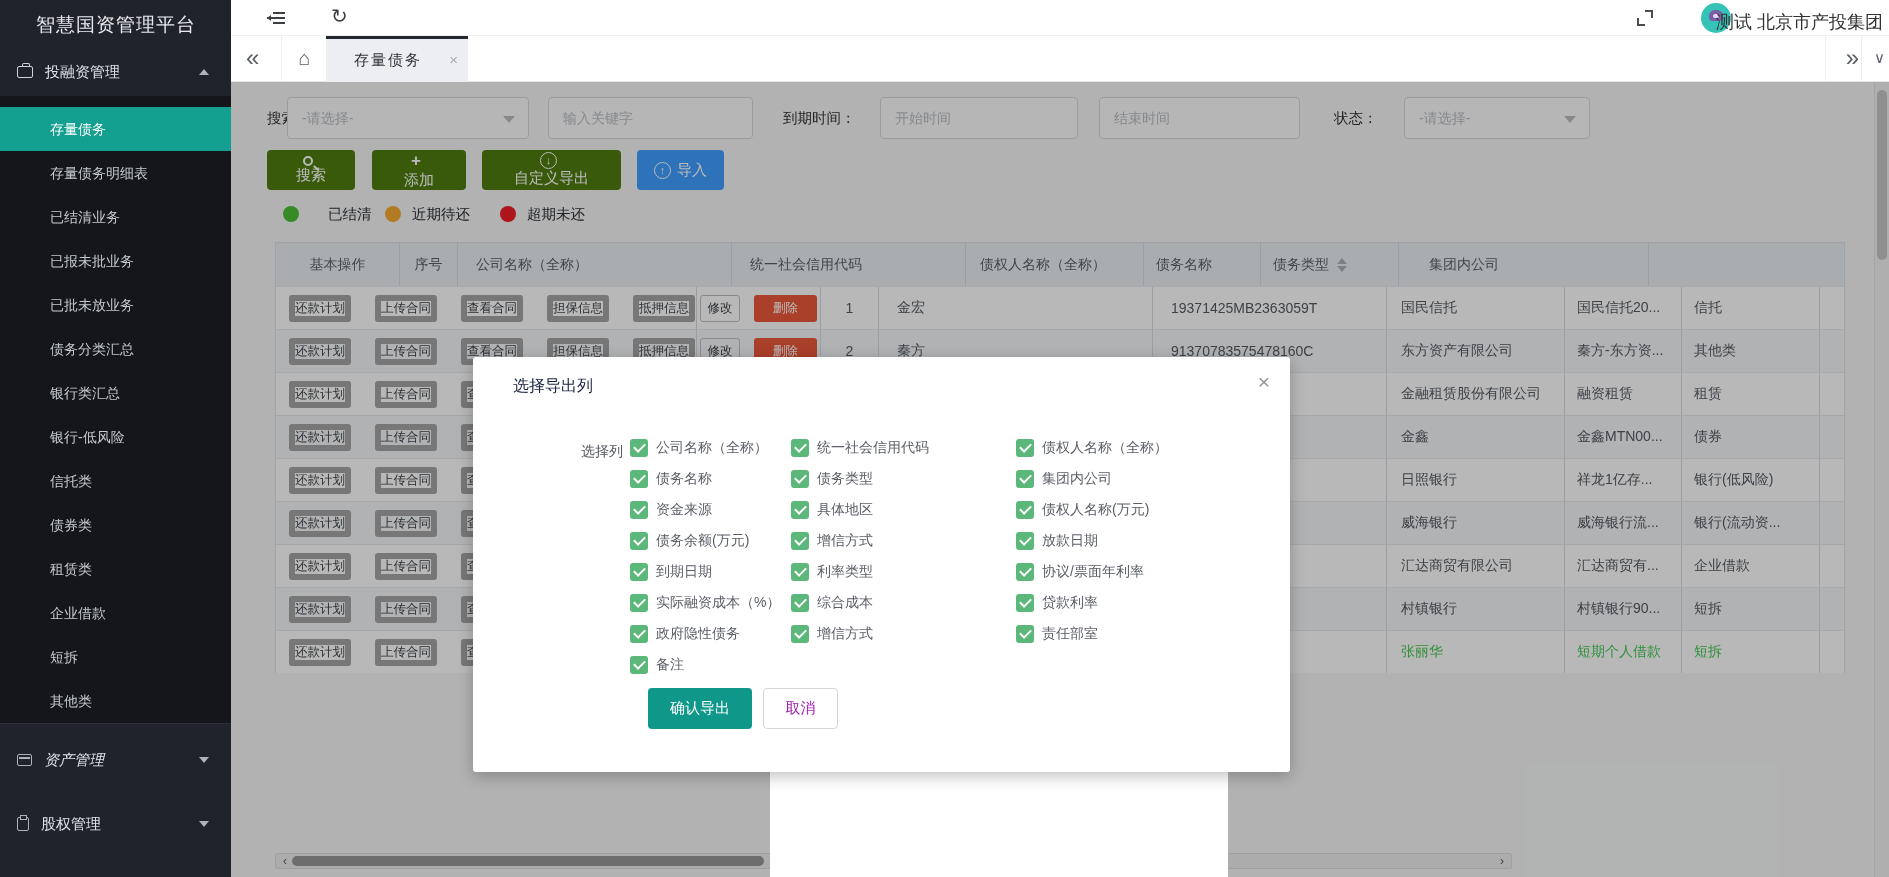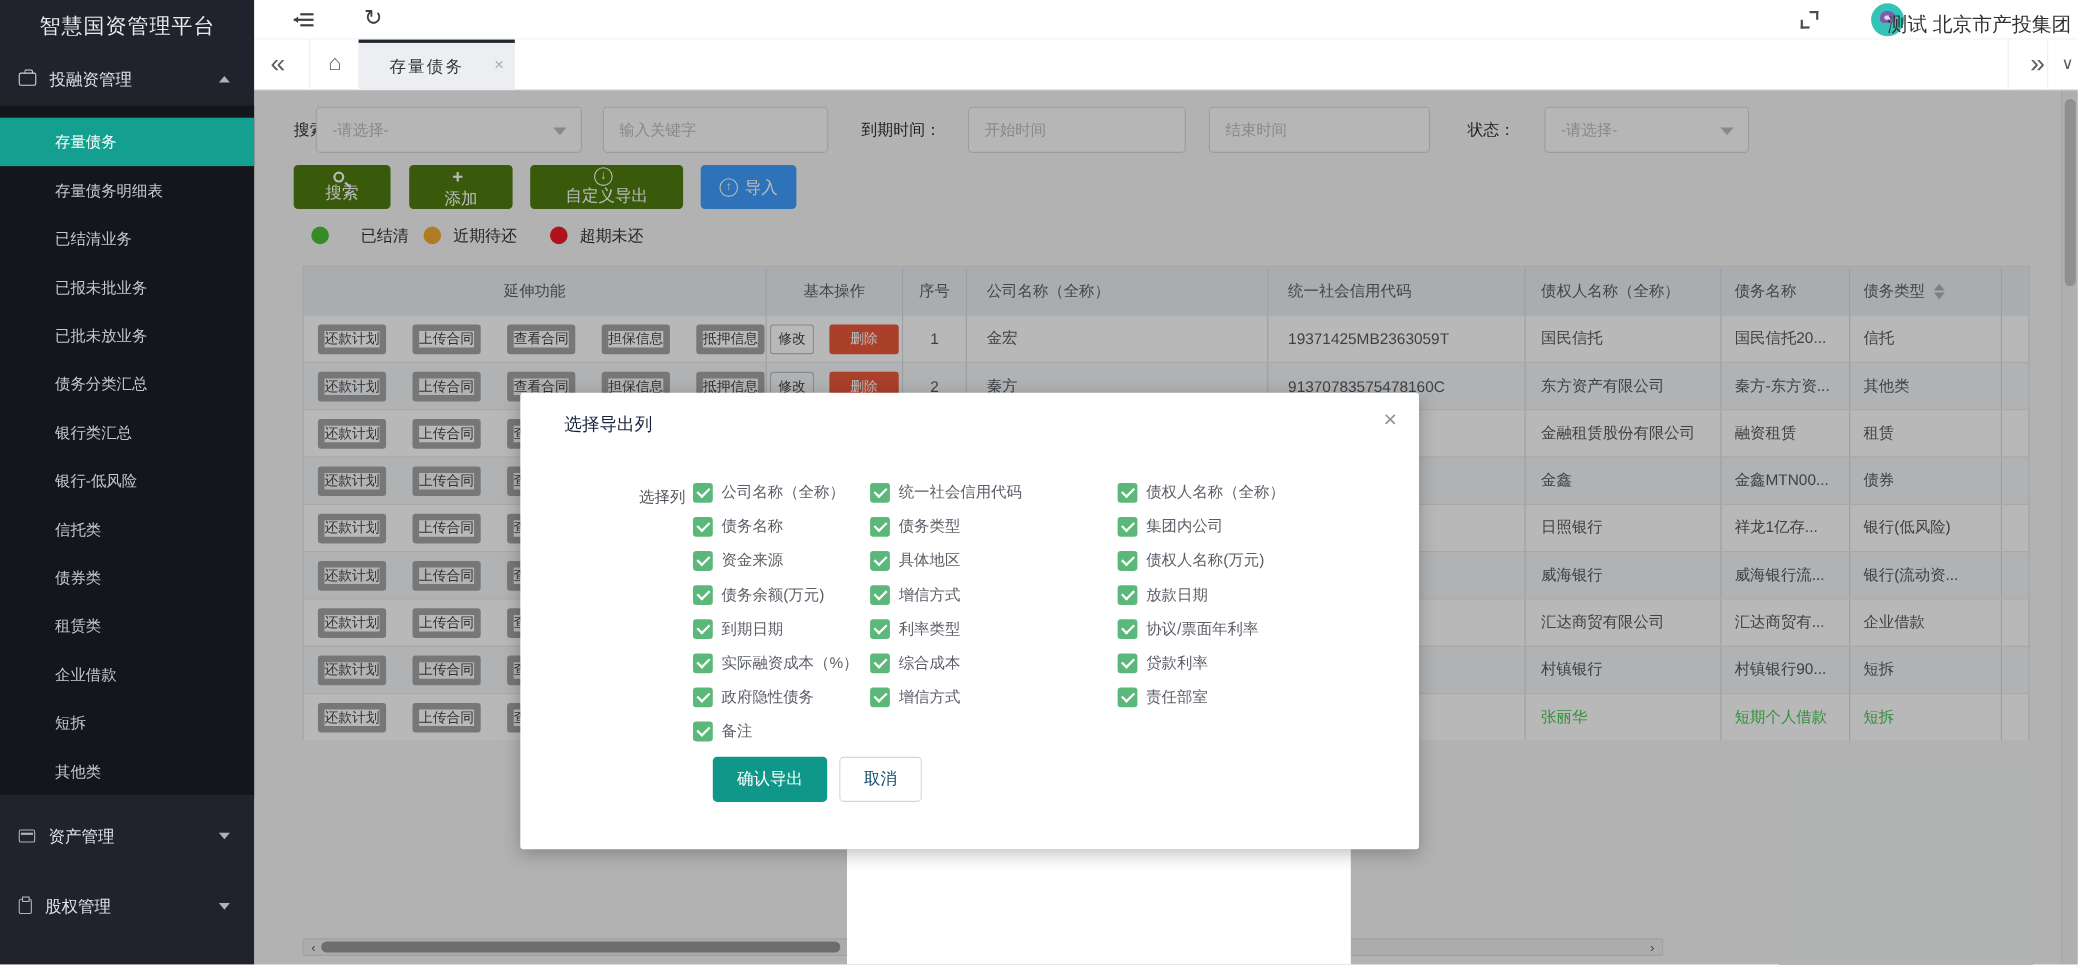--- a/index.html
+++ b/index.html
@@ -10,21 +10,21 @@
   
   .sidebar { position:absolute; left:0; top:0; width:231px; height:877px; background:#20232b; z-index:20; }
   .logo { height:48px; line-height:50px; padding-left:36px; color:#e8eaee; font-size:19px; letter-spacing:1px; white-space:nowrap; }
   .group { position:relative; height:48px; display:flex; align-items:center; color:#dfe2e8; font-size:15px; cursor:pointer; }
   .group .g-icon { margin-left:17px; margin-right:12px; }
   .caret-up { width:0; height:0; border-left:5px solid transparent; border-right:5px solid transparent; border-bottom:6px solid #aeb3bb; position:absolute; right:22px; }
   .caret-down { width:0; height:0; border-left:5px solid transparent; border-right:5px solid transparent; border-top:6px solid #aeb3bb; position:absolute; right:22px; }
   .submenu { background:#14161c; padding-top:11px; border-bottom:1px solid #2c2f38; }
   .sub-item { height:44px; line-height:44px; padding-left:50px; color:#c5c9d0; font-size:14px; cursor:pointer; white-space:nowrap; }
   .sub-item.active { background:#13a090; color:#fff; }
-  .menu-bottom .group.g2 { height:72px; }
+  .menu-bottom .group.g2 { height:72px;font-style:italic; }
   .menu-bottom .group.g3 { height:56px; }
   
   .i-briefcase { width:16px; height:12px; border:1.5px solid #cfd3da; border-radius:2px; position:relative; }
   .i-briefcase::before { content:""; position:absolute; left:4px; top:-4px; width:6px; height:3px; border:1.5px solid #cfd3da; border-bottom:none; border-radius:2px 2px 0 0; }
   .i-window { width:15px; height:12px; border:1.5px solid #aeb3bb; border-radius:2px; position:relative; }
   .i-window::before { content:""; position:absolute; left:1px; top:2px; right:1px; height:1.5px; background:#aeb3bb; }
   .i-clipboard { width:12px; height:14px; border:1.5px solid #aeb3bb; border-radius:2px; position:relative; }
   .i-clipboard::before { content:""; position:absolute; left:2px; top:-3px; width:5px; height:3px; background:#20232b; border:1.5px solid #aeb3bb; }
 
   
@@ -105,21 +105,21 @@
   .modal { position:absolute; left:473px; top:357px; width:817px; height:415px; background:#fff; border-radius:3px; box-shadow:0 4px 16px rgba(0,0,0,0.25); z-index:40; }
   .m-title { position:absolute; left:40px; top:19px; font-size:16px; color:#17233d; }
   .m-close { position:absolute; right:20px; top:14px; font-size:21px; color:#909399; cursor:pointer; line-height:1; }
   .m-seclabel { position:absolute; left:108px; top:86px; font-size:14px; color:#51555c; }
   .cb-grid { position:absolute; left:157px; top:82px; right:30px; display:grid; grid-template-columns:161px 225px 1fr; row-gap:13px; }
   .cbi { display:flex; align-items:center; height:18px; cursor:pointer; }
   .cb { width:18px; height:18px; background:#5cb87a; border-radius:3px; position:relative; flex:none; margin-right:8px; }
   .cb::after { content:""; position:absolute; left:4px; top:4px; width:9px; height:5px; border-left:2px solid #fff; border-bottom:2px solid #fff; transform:rotate(-45deg); }
   .cbt { font-size:14px; color:#5a5e66; white-space:nowrap; }
   .m-confirm { position:absolute; left:175px; top:331px; width:104px; height:41px; background:#0f9889; border-radius:4px; color:#fff; font-size:15px; display:flex; align-items:center; justify-content:center; cursor:pointer; }
-  .m-cancel { position:absolute; left:290px; top:331px; width:75px; height:41px; background:#fff; border:1px solid #d4d6da; border-radius:4px; color:#0c4a6e; font-size:15px; display:flex; align-items:center; justify-content:center; cursor:pointer; }
+  .m-cancel { position:absolute; left:290px; top:331px; width:75px; height:41px; background:#fff; border:1px solid #d4d6da; border-radius:4px; color:#a21caf; font-size:15px; display:flex; align-items:center; justify-content:center; cursor:pointer; }
   .under-modal-panel { position:absolute; left:770px; top:772px; width:458px; height:105px; background:#fff; z-index:40; }
 </style>
 </head>
 <body>
 
 <div id="app">
 
   <div class="sidebar">
     <div class="logo">智慧国资管理平台</div>
     <div class="group">
@@ -232,21 +232,20 @@
       <span class="dot" style="background:#f3a932;"></span>
       <span>近期待还</span>
     </div>
     <div class="legend" style="left:269px;">
       <span class="dot" style="background:#ee1c25;"></span>
       <span>超期未还</span>
     </div>
 
     <div class="table">
       <div class="thead">
-        <div class="th c0">延伸功能</div>
         <div class="th c1">基本操作</div>
         <div class="th c2">序号</div>
         <div class="th c3">公司名称（全称）</div>
         <div class="th c4">统一社会信用代码</div>
         <div class="th c5">债权人名称（全称）</div>
         <div class="th c6">债务名称</div>
         <div class="th c7">
           <span>债务类型</span>
           <span class="sort">
               <i class="su"></i>

